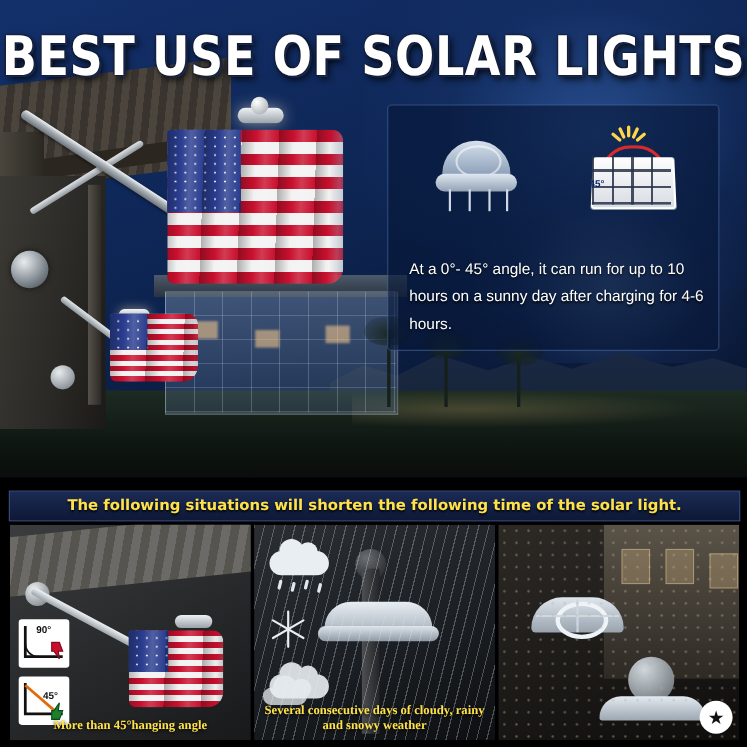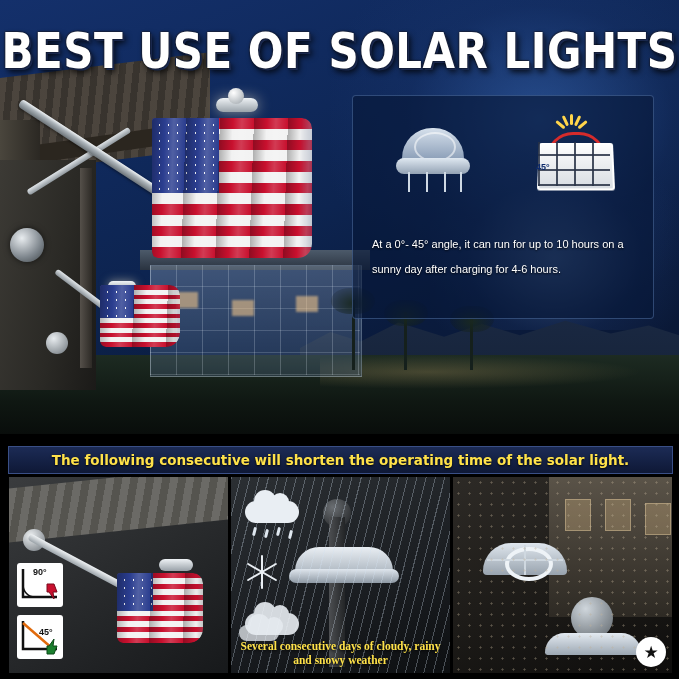--- a/index.html
+++ b/index.html
@@ -107,21 +107,21 @@
   .sun-icon{position:absolute;left:150px;top:0px;width:110px;height:82px;}
   .sun-ray{position:absolute;width:3px;height:11px;background:#ffd54a;border-radius:2px;top:2px;left:52px;transform-origin:50% 20px;}
   .sun-arc{position:absolute;left:28px;top:20px;width:54px;height:26px;border:3px solid #d62b2b;border-bottom:none;border-radius:27px 27px 0 0;}
   .panel{position:absolute;left:20px;top:30px;width:72px;height:44px;background:linear-gradient(180deg,#fdfdfd,#d8dde3);
     border:2px solid #ffffff;border-radius:3px;transform:perspective(120px) rotateX(8deg);}
   .panel-grid{position:absolute;left:20px;top:30px;width:72px;height:44px;
     background:repeating-linear-gradient(90deg,rgba(40,50,70,.85) 0 2px,rgba(0,0,0,0) 2px 18px),
                repeating-linear-gradient(0deg,rgba(40,50,70,.85) 0 2px,rgba(0,0,0,0) 2px 15px);}
   .angle-badge{position:absolute;left:18px;top:50px;font-size:9px;color:#0d2a6a;font-weight:bold;}
   .card-text{position:absolute;left:372px;top:232px;width:268px;color:#ffffff;
-    font-size:11px;line-height:25px;font-family:"Liberation Sans",sans-serif;
+    font-size:14px;line-height:25px;font-family:"Liberation Sans",sans-serif;
     text-shadow:0 1px 2px rgba(0,0,0,.9);}
 
   
   .divider{position:absolute;left:0;top:434px;width:679px;height:6px;background:#000;}
   .bottom{position:absolute;left:0;top:440px;width:679px;height:239px;background:#000;}
   .banner{position:absolute;left:8px;top:446px;width:663px;height:26px;
     background:linear-gradient(180deg,#1c2b55,#0e1836);border:1px solid #3a4f86;
     display:flex;align-items:center;justify-content:center;}
   .banner-text{font-size:13.5px;font-weight:bold;color:#ffe24a;font-family:"DejaVu Sans",sans-serif;
     text-shadow:0 1px 2px rgba(0,0,0,.9);white-space:nowrap;}
@@ -256,21 +256,21 @@
     </div>
     <div class="card-text">At a 0°- 45° angle, it can run for up to 10 hours on a sunny day after charging for 4-6 hours.</div>
 
     <div class="title">BEST USE OF SOLAR LIGHTS</div>
   </div>
 
   <div class="divider"></div>
 
   <div class="bottom"></div>
   <div class="banner">
-    <span class="banner-text">The following consecutive will shorten the operating time of the solar light.</span>
+    <span class="banner-text">The following situations will shorten the following time of the solar light.</span>
   </div>
 
   <div class="cell cell1">
     <div class="c1-soffit"></div>
     <div class="c1-mount"></div>
     <div class="c1-pole"></div>
     <div class="c1-head"></div>
     <div class="c1-flag">
       <div class="flag-stripes"></div>
       <div class="flag-canton"></div>
@@ -293,20 +293,21 @@
       <svg width="46" height="44" viewBox="0 0 46 44">
         <path d="M6 6 L6 34 L40 34" fill="none" stroke="#111" stroke-width="2.5"></path>
         <path d="M6 8 L36 34" fill="none" stroke="#e06a0c" stroke-width="2.5"></path>
       </svg>
       <span class="badge-label" style="left:22px;top:12px;">45°</span>
       <svg style="position:absolute;left:27px;top:22px;" width="16" height="18" viewBox="0 0 16 18">
         <path d="M3 17 h7 l3 -8 h-4 l1 -7 -5 7 h-2 z" fill="#1b7f2e" stroke="#0c4a18" stroke-width="1"></path>
       </svg>
     </div>
 
+    <div class="caption">More than 45°hanging angle</div>
   </div>
 
   <div class="cell cell2">
     <div class="c2-ball"></div>
     <div class="c2-post"></div>
     <div class="c2-lamp">
       <div class="c2-dome"></div>
       <div class="c2-plate"></div>
     </div>
     <div class="rain"></div>

